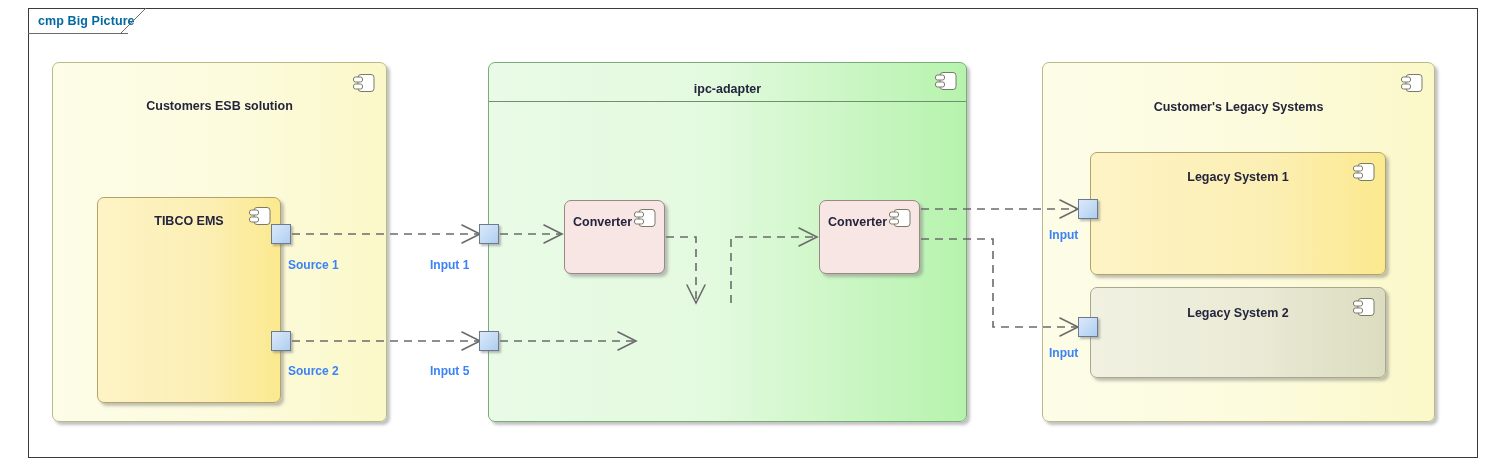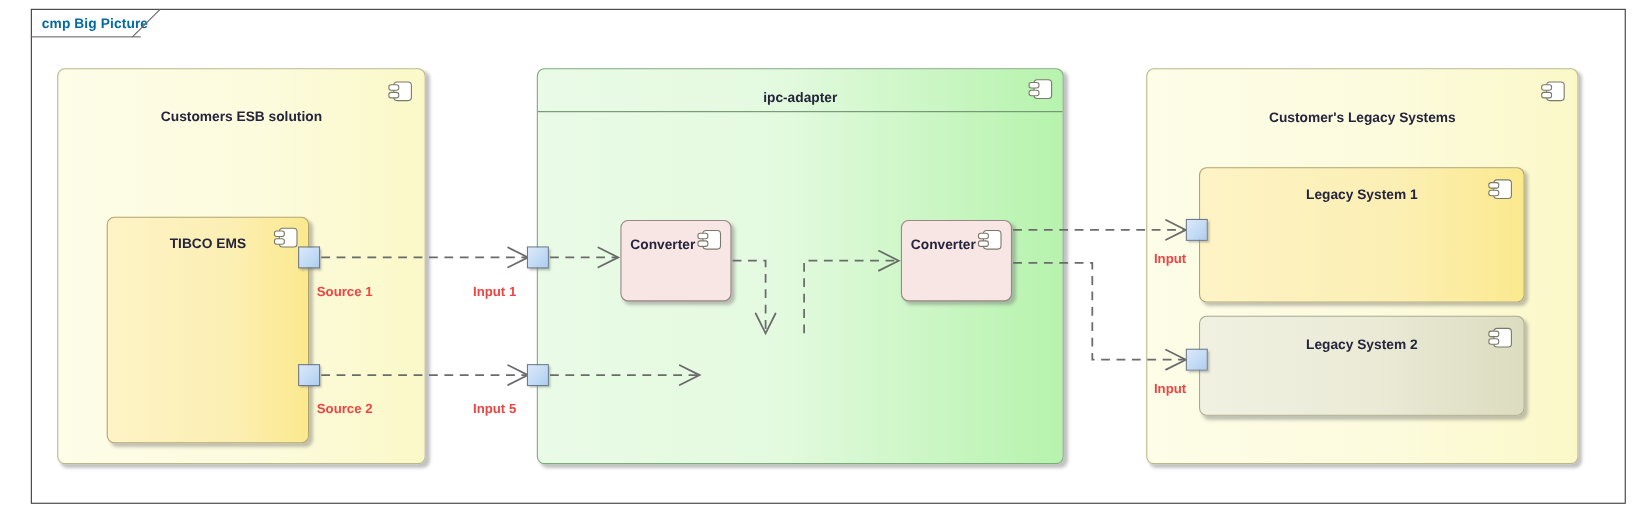--- a/index.html
+++ b/index.html
@@ -109,21 +109,21 @@
     height: 20px;
     box-sizing: border-box;
     border: 1px solid #6b7a8d;
     background: linear-gradient(135deg, #dbe8fa 0%, #c3dbf5 55%, #aecdf0 100%);
     box-shadow: 2px 2px 2px rgba(120,120,120,0.5);
   }
   .port-label {
     position: absolute;
     font-size: 12px;
     font-weight: bold;
-    color: #ef4444;
+    color: #3b82f6;
     white-space: nowrap;
   }
 
   
   .wires {
     position: absolute;
     left: 0;
     top: 0;
     width: 1487px;
     height: 470px;

